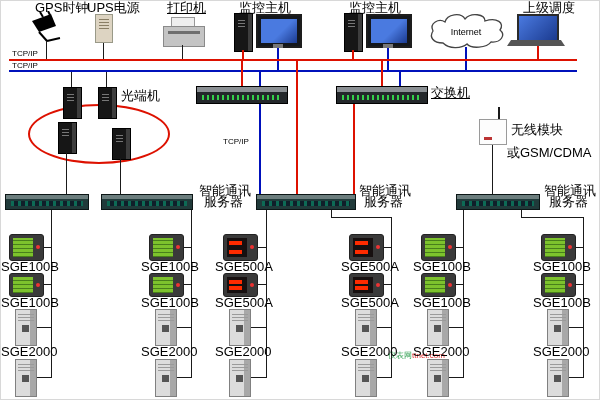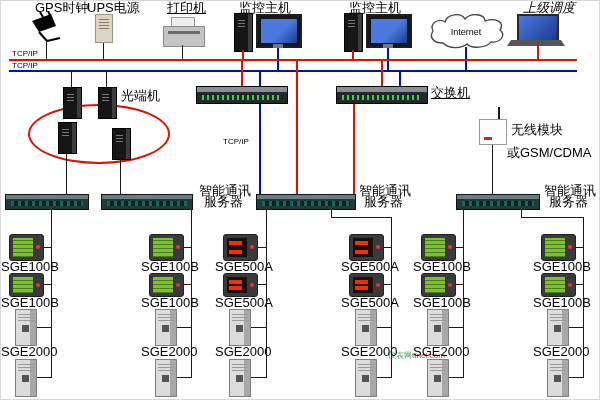--- a/index.html
+++ b/index.html
@@ -58,21 +58,21 @@
 </head>
 <body>
 
 <div id="cv">
 
   <div class="lbl" style="left:34px;top:2px;">GPS时钟</div>
   <div class="lbl" style="left:86px;top:2px;">UPS电源</div>
   <div class="lbl" style="left:166px;top:2px;text-decoration:underline;">打印机</div>
   <div class="lbl" style="left:238px;top:2px;">监控主机</div>
   <div class="lbl" style="left:348px;top:2px;">监控主机</div>
-  <div class="lbl" style="left:522px;top:2px;font-style:italic;">上级调度</div>
+  <div class="lbl" style="left:522px;top:2px;">上级调度</div>
 
   <svg width="40" height="32" style="left:26px;top:10px;">
     <path d="M5 10 L24 3 L29 15 L12 21 Z" fill="#000"></path>
     <path d="M12 21 L20 30 M20 30 L33 27 M16 6 L13 1 M23 4 L21 0" stroke="#000" stroke-width="2" fill="none"></path>
   </svg>
   <div class="ups"></div>
   <div class="p-paper"></div>
   <div class="p-body"></div>
 
   <div class="twr" style="left:233px;top:12px;height:37px;"></div>

